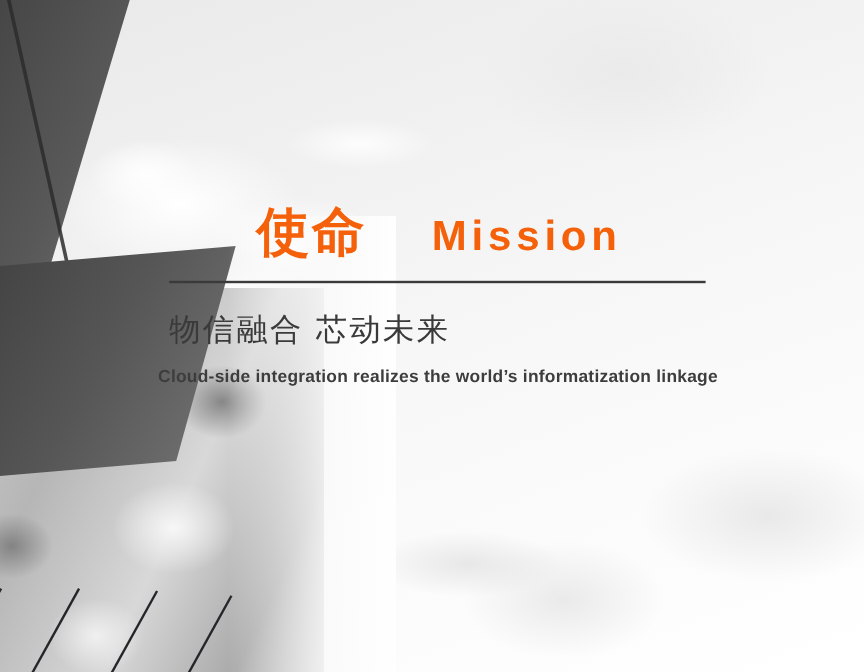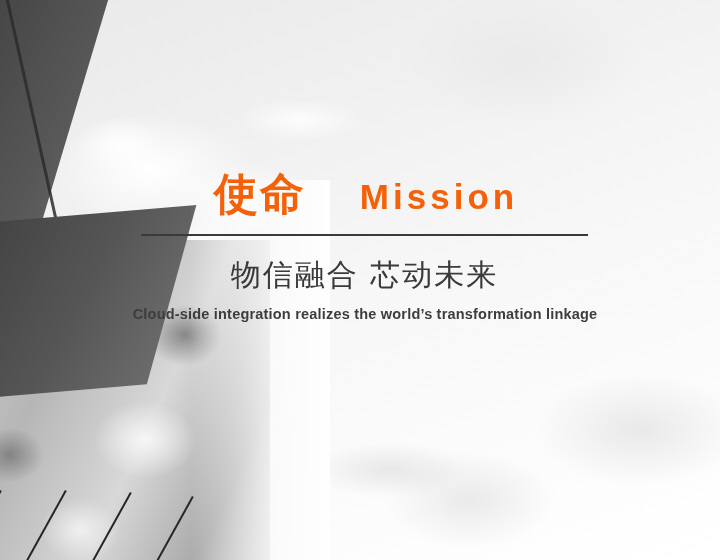--- a/index.html
+++ b/index.html
@@ -167,23 +167,22 @@
     width: 447px;
     height: 2px;
     background: #3a3a3a;
   }
 
   .subtitle-cn {
     position: absolute;
     left: 141px;
     top: 258px;
     width: 447px;
-    text-align: center;
     color: #3a3a3a;
-    font-size: 30px;
+    font-size: 26px;
     letter-spacing: 2px;
     line-height: 34px;
     font-family: "DejaVu Sans", sans-serif;
   }
 
   .tagline {
     position: absolute;
     left: 60px;
     top: 302px;
     width: 610px;
@@ -223,17 +222,17 @@
     <div class="title-row">
       <span class="title-cn">使命</span>
       <span class="title-en">Mission</span>
     </div>
 
     <div class="divider"></div>
 
     <div class="subtitle-cn">物信融合 芯动未来</div>
 
     <div class="tagline">
-      <div>Cloud-side integration realizes the world’s transformation linkage</div>
+      <div>Cloud-side integration realizes the world’s informatization linkage</div>
     </div>
 
   </div>
 </div>
 
 </body></html>

